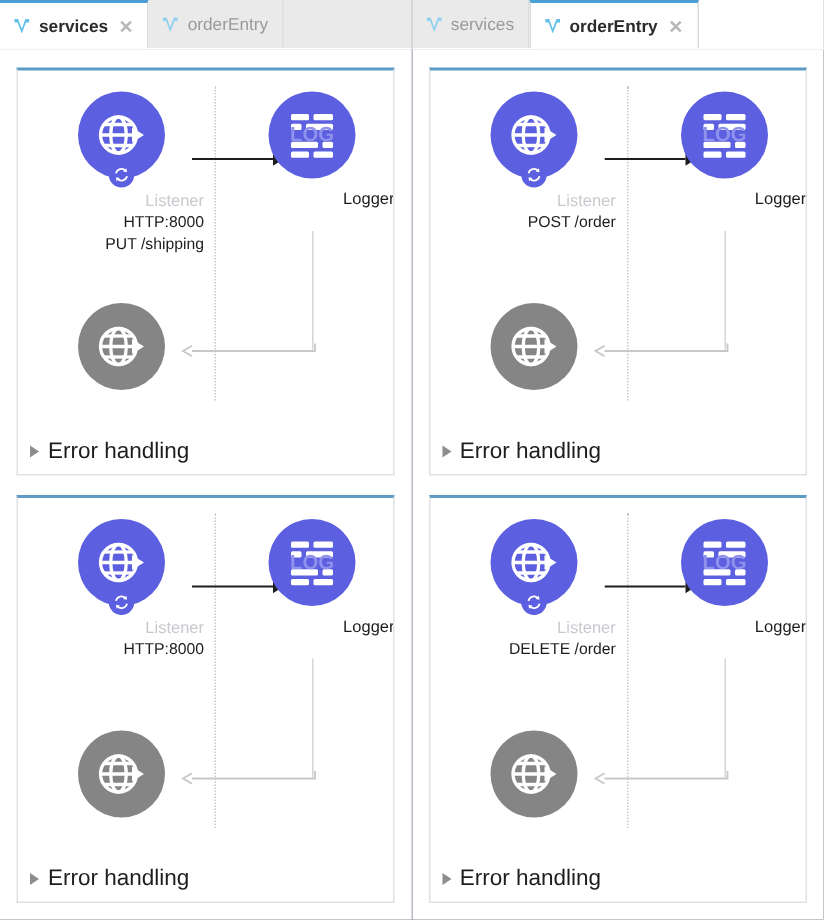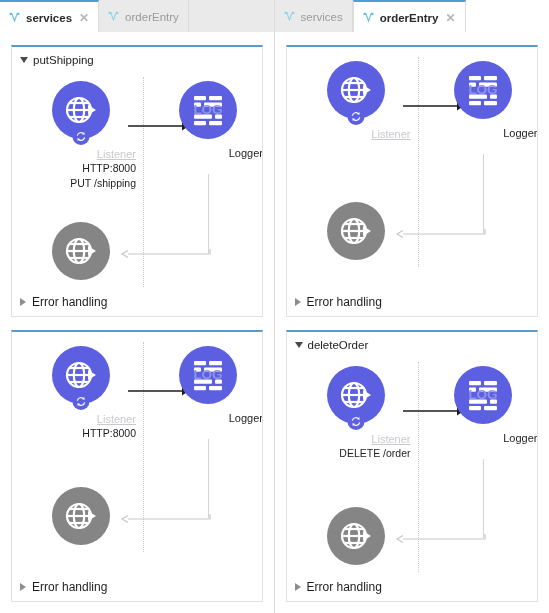--- a/index.html
+++ b/index.html
@@ -203,21 +203,20 @@
 
   .node-label {
     font-size: 11px;
     color: #1d1d1d;
     margin-top: 8px;
     white-space: nowrap;
   }
   .node-label.muted {
     color: #c9c9cf;
     margin-top: 9px;
-    text-decoration: underline;
   }
   .node-sub {
     font-size: 10.5px;
     color: #1d1d1d;
     line-height: 14px;
     margin-top: 1px;
     white-space: nowrap;
   }
 
   
@@ -237,21 +236,21 @@
   .error-row {
     position: absolute;
     left: 8px;
     bottom: 7px;
     display: flex;
     align-items: center;
     gap: 6px;
     cursor: pointer;
   }
   .error-label {
-    font-size: 12px;
+    font-size: 15px;
     color: #1d1d1d;
     white-space: nowrap;
     text-align: right;
   }
 </style>
 </head>
 <body>
 
 <div class="root">
 
@@ -274,24 +273,20 @@
           </svg>
         </span>
         <span class="tab-label">orderEntry</span>
       </div>
       <div class="spacer-tab"></div>
     </div>
 
     <div class="canvas">
 
       <div class="panel">
-        <div class="panel-header">
-          <span class="caret-down"></span>
-          <span class="panel-title">putShipping</span>
-        </div>
         <div class="diagram">
           <div class="dotted-line" style="left:131px;"></div>
 
           <div class="node" style="left:14px; top:14px;">
             <div class="circle blue">
               <svg width="58" height="58" viewBox="0 0 58 58">
                 <g fill="none" stroke="#ffffff" stroke-width="2.2">
                   <circle cx="27" cy="29" r="12"></circle>
                   <ellipse cx="27" cy="29" rx="5.2" ry="12"></ellipse>
                   <line x1="15" y1="29" x2="39" y2="29"></line>
@@ -496,20 +491,21 @@
               <span class="bubble">
                 <svg width="11" height="11" viewBox="0 0 12 12">
                   <path d="M2 5 A4 4 0 0 1 9 3.2" stroke="#ffffff" stroke-width="1.3" fill="none"></path>
                   <path d="M9.6 1.2 L10 4.2 L7.2 3.6 Z" fill="#ffffff"></path>
                   <path d="M10 7 A4 4 0 0 1 3 8.8" stroke="#ffffff" stroke-width="1.3" fill="none"></path>
                   <path d="M2.4 10.8 L2 7.8 L4.8 8.4 Z" fill="#ffffff"></path>
                 </svg>
               </span>
             </div>
             <div class="node-label muted">Listener</div>
+            <div class="node-sub">POST /order</div>
           </div>
 
           <svg class="arrow-svg" style="left:116px; top:53px;" width="62" height="12">
             <line x1="0" y1="6" x2="54" y2="6" stroke="#1d1d1d" stroke-width="1.4"></line>
             <path d="M54 1.5 L61 6 L54 10.5 Z" fill="#1d1d1d"></path>
           </svg>
 
           <div class="node" style="left:141px; top:14px;">
             <div class="circle blue">
               <svg width="58" height="58" viewBox="0 0 58 58">
@@ -552,24 +548,20 @@
           </div>
         </div>
 
         <div class="error-row">
           <span class="caret-right"></span>
           <span class="error-label">Error handling</span>
         </div>
       </div>
 
       <div class="panel">
-        <div class="panel-header">
-          <span class="caret-down"></span>
-          <span class="panel-title">deleteOrder</span>
-        </div>
         <div class="diagram">
           <div class="dotted-line" style="left:131px;"></div>
 
           <div class="node" style="left:14px; top:14px;">
             <div class="circle blue">
               <svg width="58" height="58" viewBox="0 0 58 58">
                 <g fill="none" stroke="#ffffff" stroke-width="2.2">
                   <circle cx="27" cy="29" r="12"></circle>
                   <ellipse cx="27" cy="29" rx="5.2" ry="12"></ellipse>
                   <line x1="15" y1="29" x2="39" y2="29"></line>

